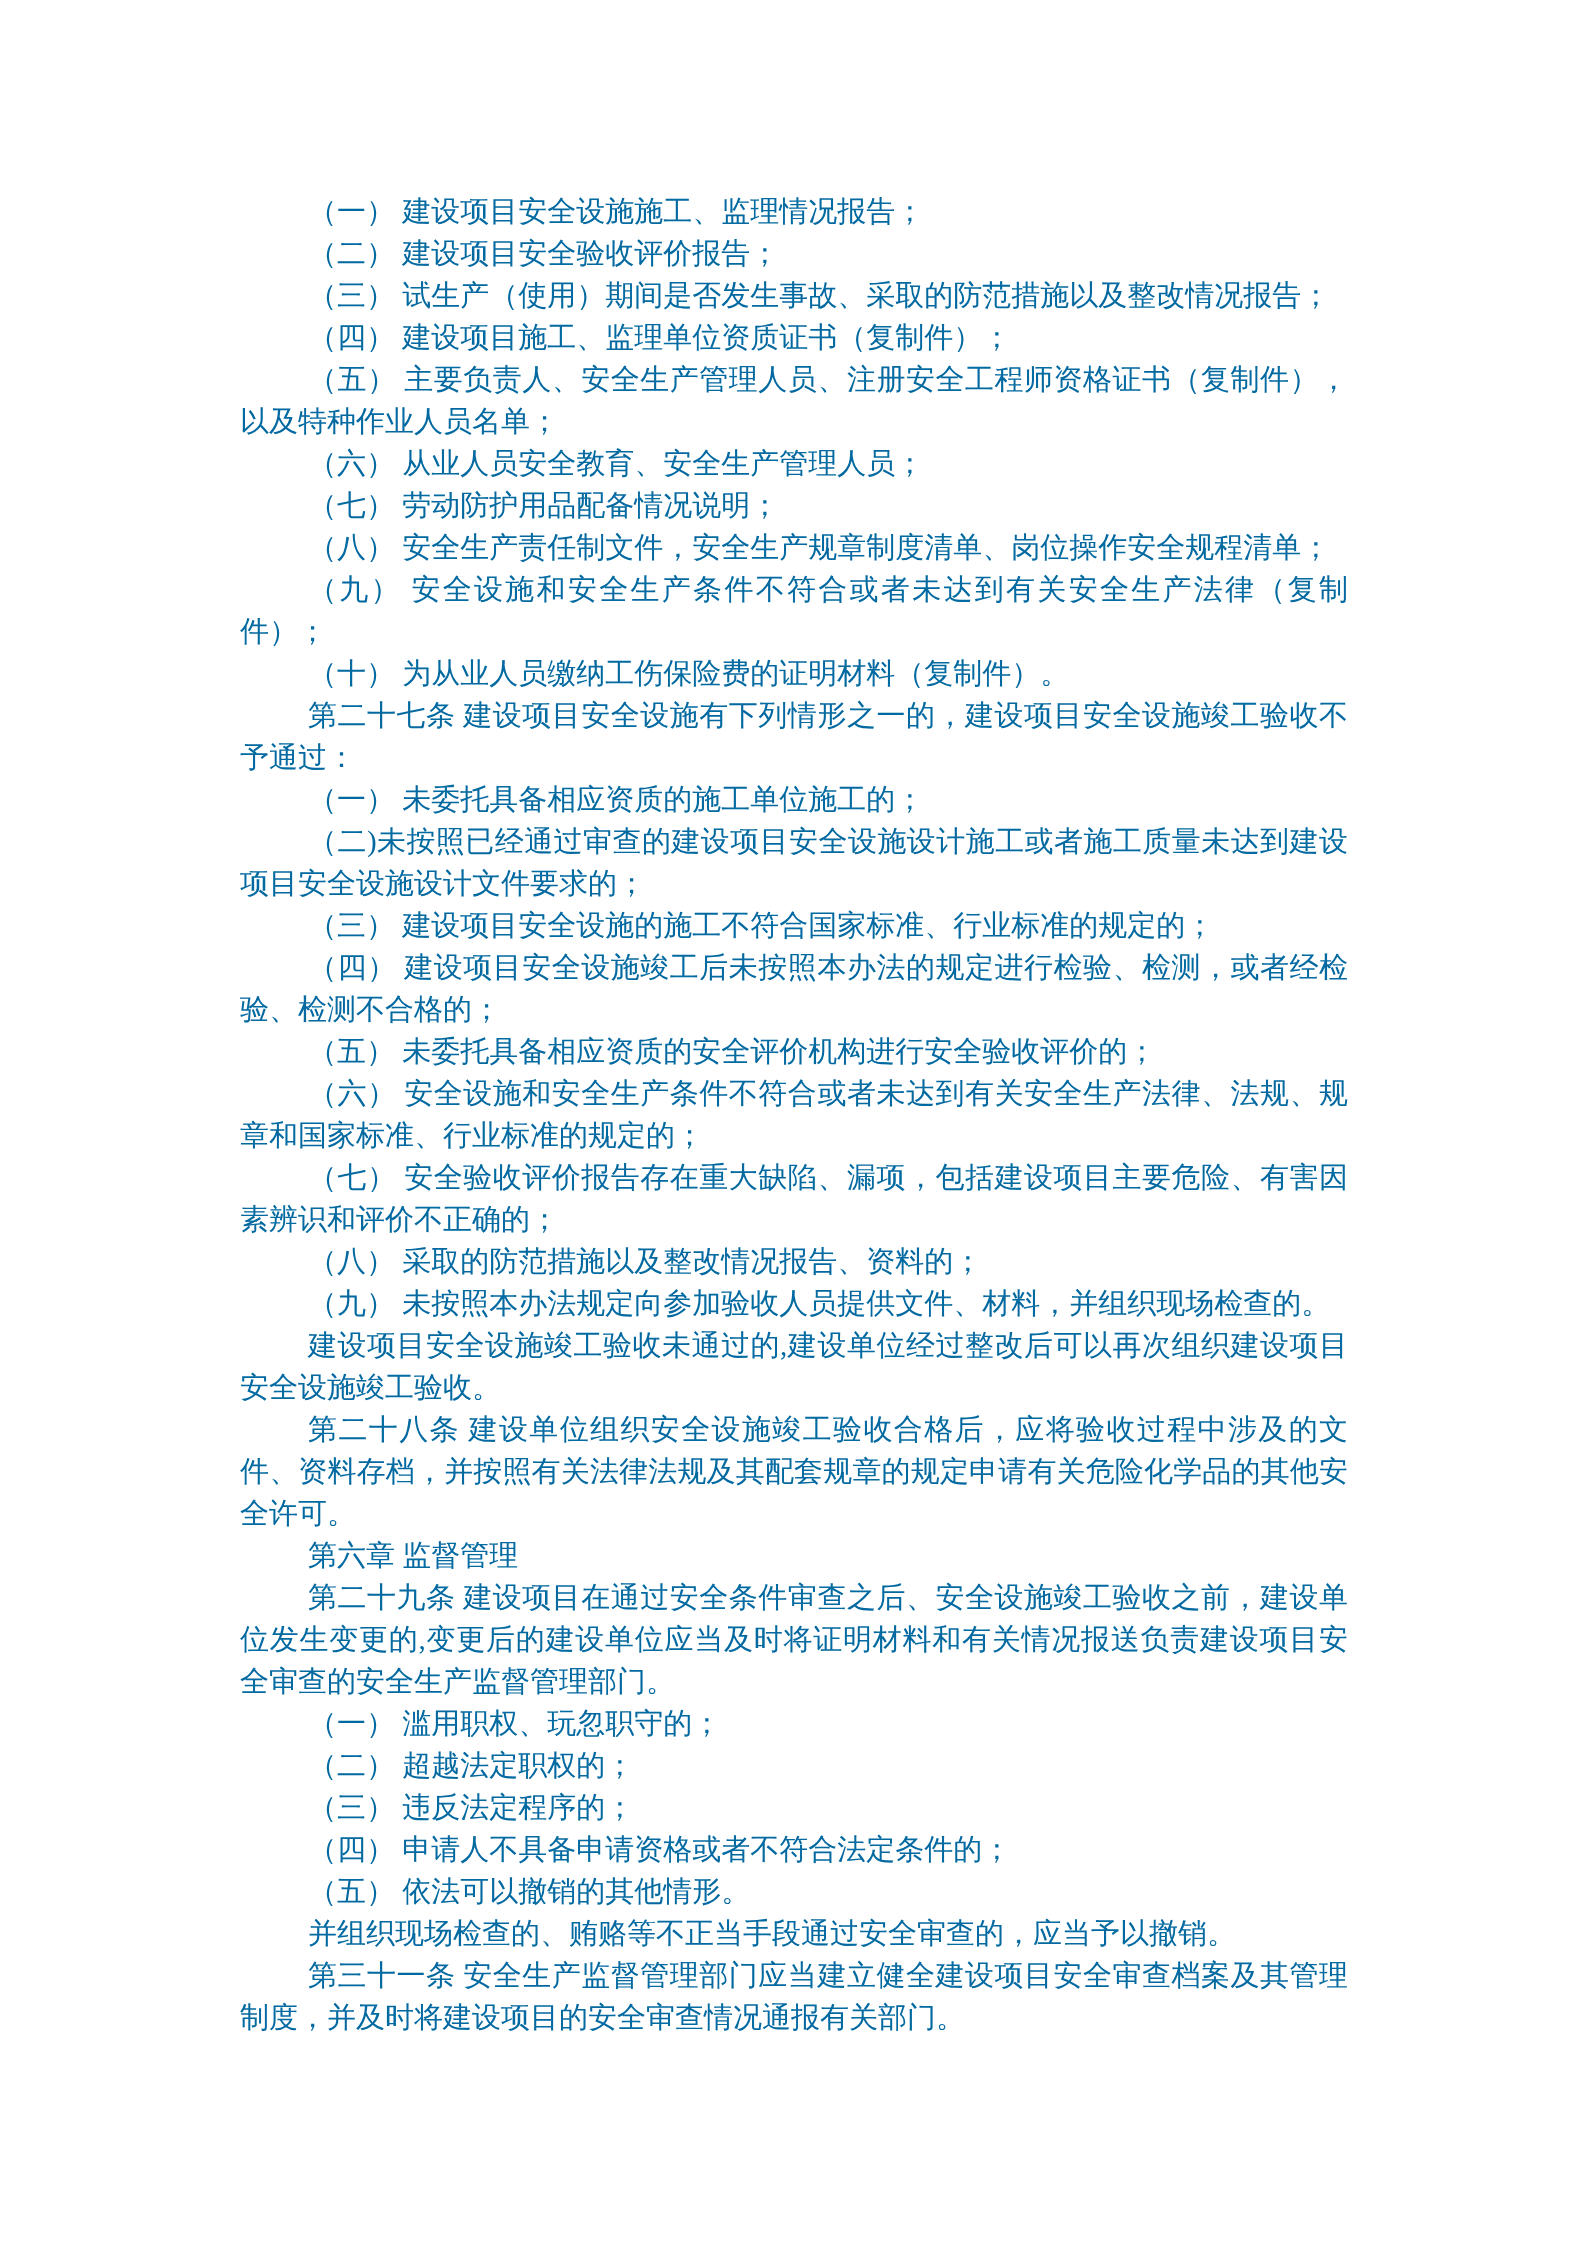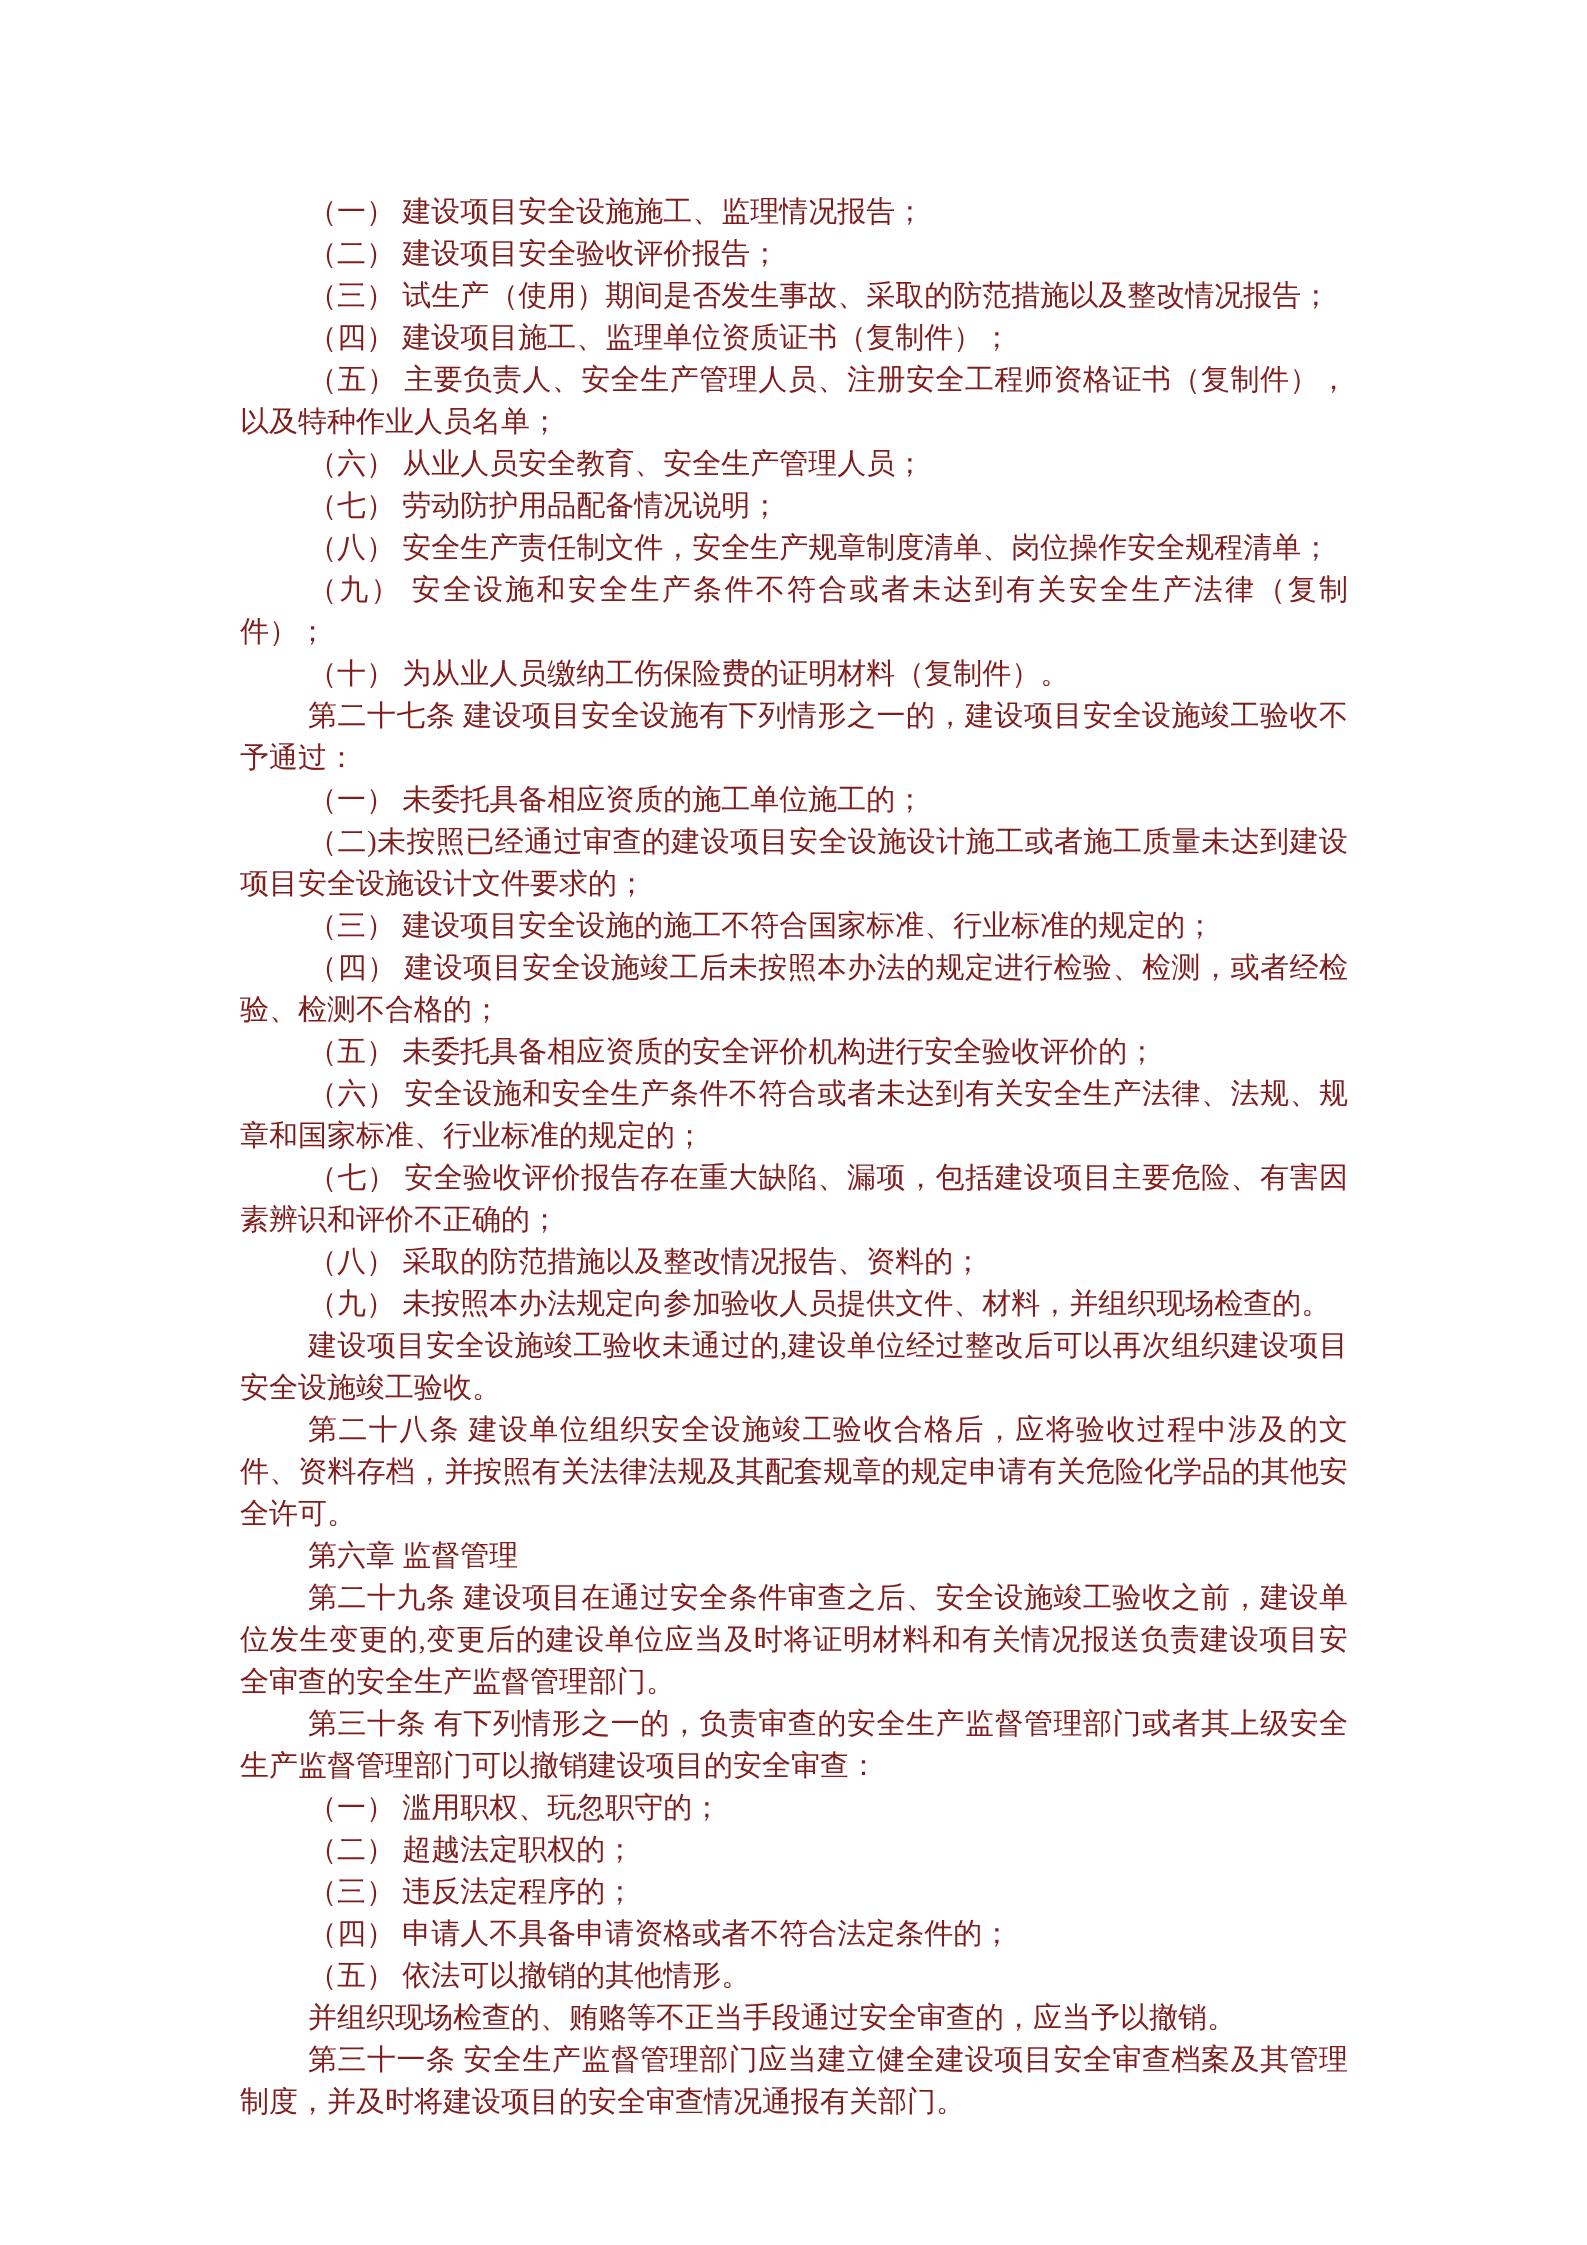--- a/index.html
+++ b/index.html
@@ -15,21 +15,21 @@
     overflow: hidden;
     font-family: "Liberation Serif", "DejaVu Serif", serif;
   }
   .text-block {
     position: absolute;
     left: 240px;
     top: 190px;
     width: 1108px;
     font-size: 29px;
     line-height: 42px;
-    color: #7f1d1d;
+    color: #0369a1;
     text-align: justify;
     letter-spacing: 0;
   }
   .text-block p {
     margin: 0;
     padding: 0;
     text-indent: 68px;
     word-break: break-all;
   }
 </style>
@@ -55,21 +55,20 @@
     <p>（四） 建设项目安全设施竣工后未按照本办法的规定进行检验、检测，或者经检验、检测不合格的；</p>
     <p>（五） 未委托具备相应资质的安全评价机构进行安全验收评价的；</p>
     <p>（六） 安全设施和安全生产条件不符合或者未达到有关安全生产法律、法规、规章和国家标准、行业标准的规定的；</p>
     <p>（七） 安全验收评价报告存在重大缺陷、漏项，包括建设项目主要危险、有害因素辨识和评价不正确的；</p>
     <p>（八） 采取的防范措施以及整改情况报告、资料的；</p>
     <p>（九） 未按照本办法规定向参加验收人员提供文件、材料，并组织现场检查的。</p>
     <p>建设项目安全设施竣工验收未通过的,建设单位经过整改后可以再次组织建设项目安全设施竣工验收。</p>
     <p>第二十八条 建设单位组织安全设施竣工验收合格后，应将验收过程中涉及的文件、资料存档，并按照有关法律法规及其配套规章的规定申请有关危险化学品的其他安全许可。</p>
     <p>第六章 监督管理</p>
     <p>第二十九条 建设项目在通过安全条件审查之后、安全设施竣工验收之前，建设单位发生变更的,变更后的建设单位应当及时将证明材料和有关情况报送负责建设项目安全审查的安全生产监督管理部门。</p>
-    <p>第三十条 有下列情形之一的，负责审查的安全生产监督管理部门或者其上级安全生产监督管理部门可以撤销建设项目的安全审查：</p>
     <p>（一） 滥用职权、玩忽职守的；</p>
     <p>（二） 超越法定职权的；</p>
     <p>（三） 违反法定程序的；</p>
     <p>（四） 申请人不具备申请资格或者不符合法定条件的；</p>
     <p>（五） 依法可以撤销的其他情形。</p>
     <p>并组织现场检查的、贿赂等不正当手段通过安全审查的，应当予以撤销。</p>
     <p>第三十一条 安全生产监督管理部门应当建立健全建设项目安全审查档案及其管理制度，并及时将建设项目的安全审查情况通报有关部门。</p>
   </div>
 </div>
 

